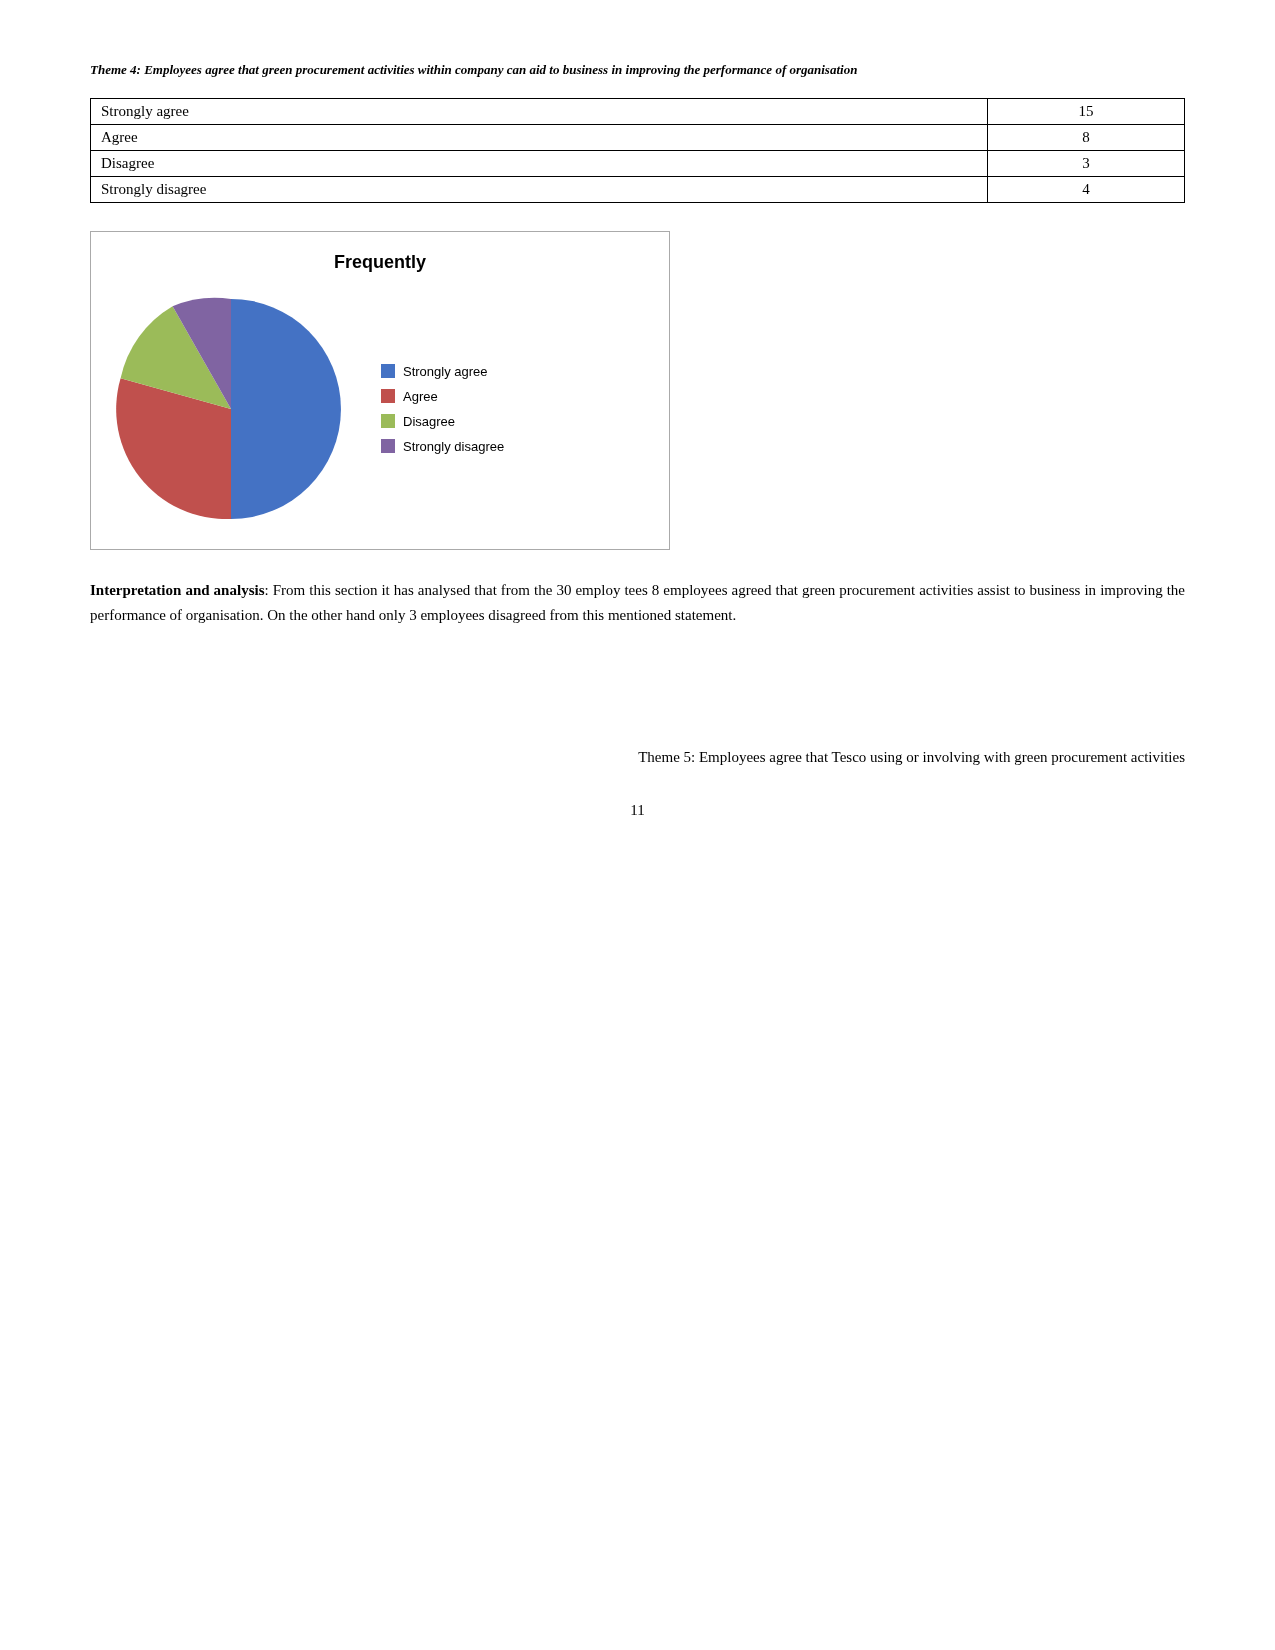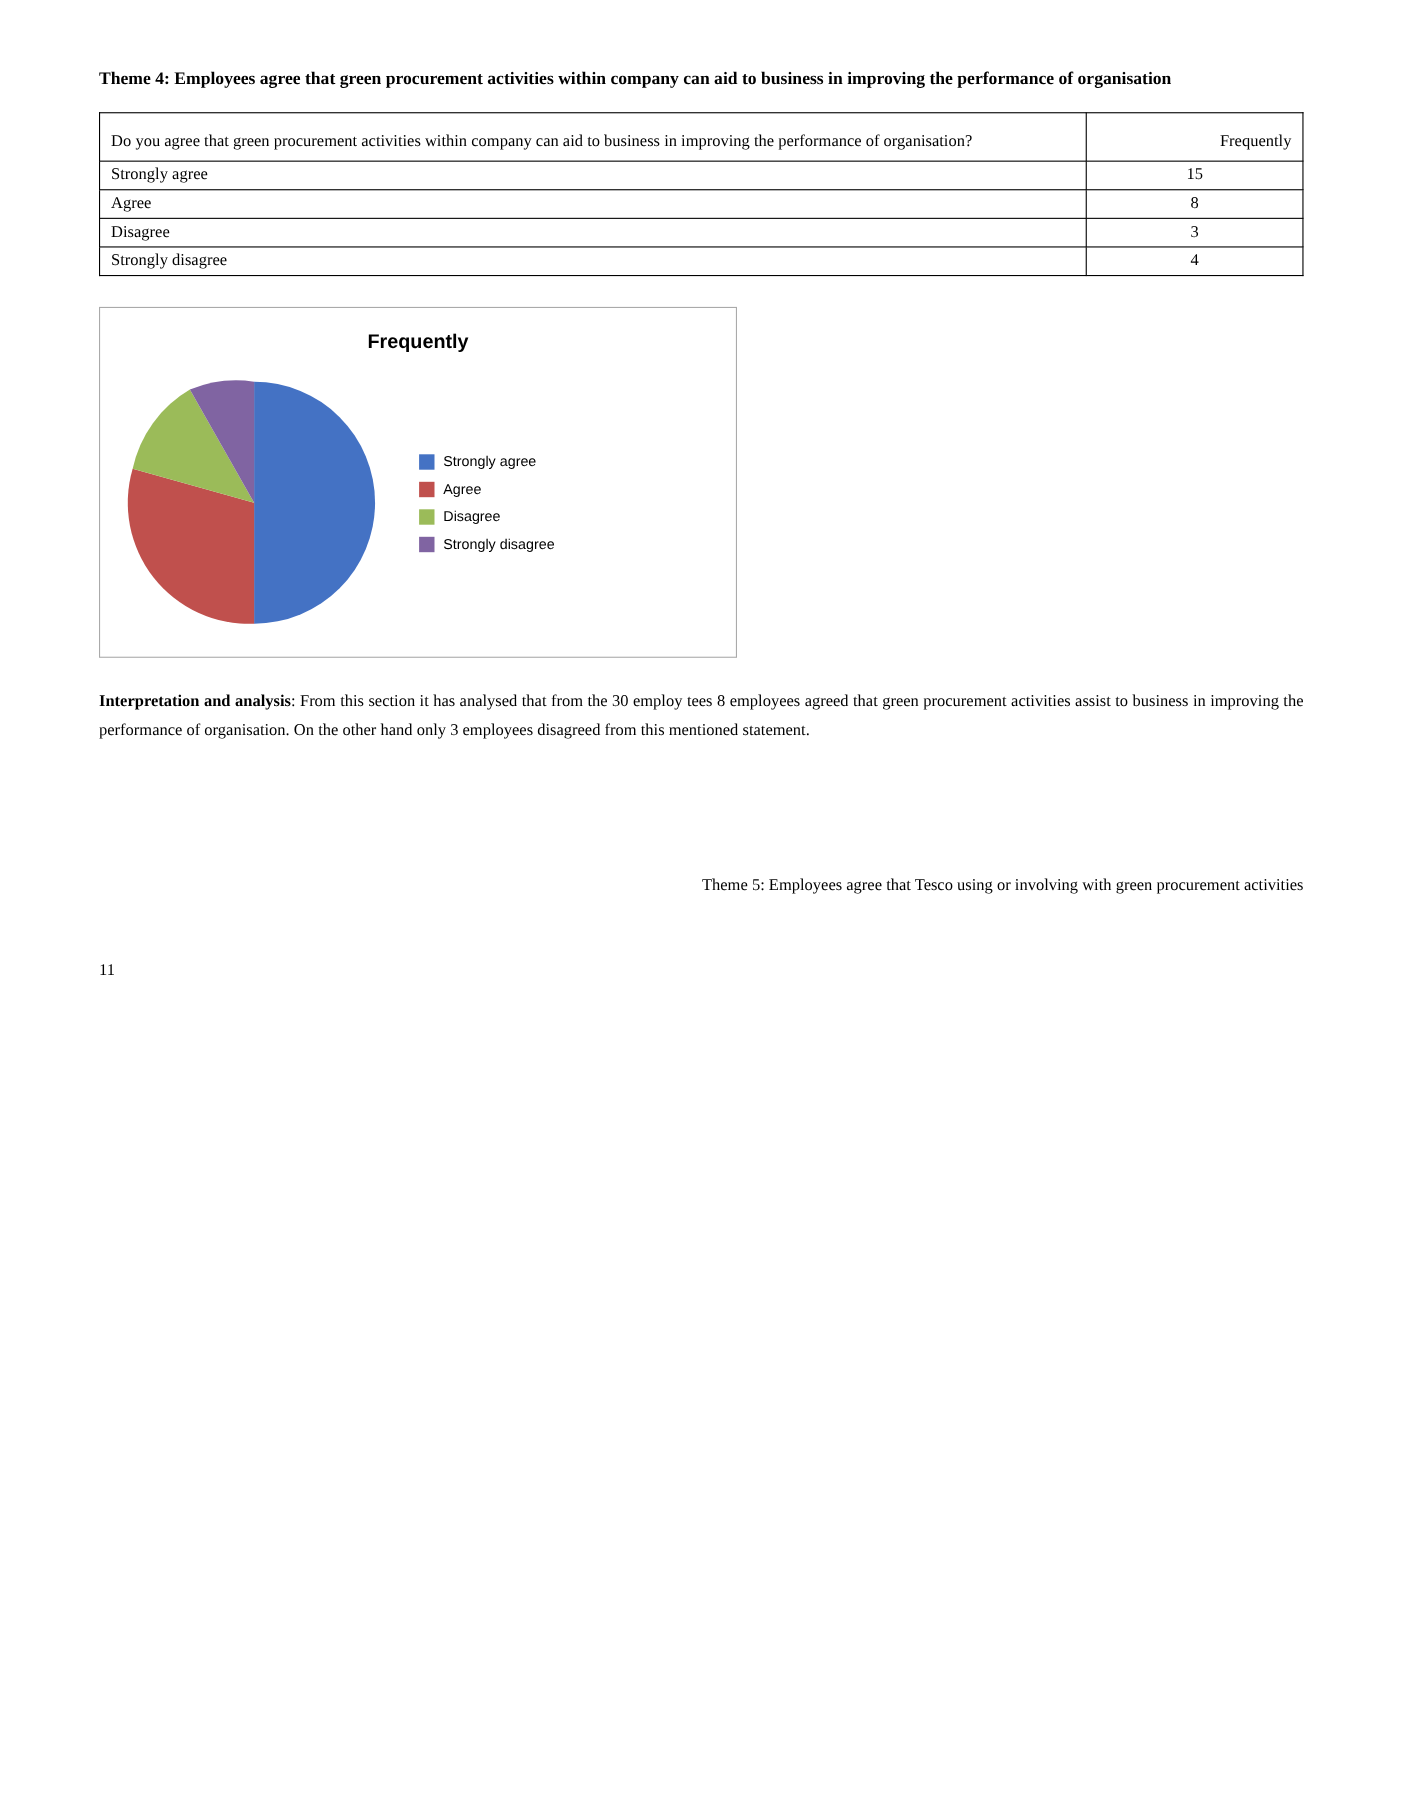--- a/index.html
+++ b/index.html
@@ -7,21 +7,22 @@
       background: #fff;
       font-family: "Times New Roman", Times, serif;
       font-size: 15px;
       color: #000;
       width: 1275px;
       min-height: 1650px;
       padding: 60px 90px;
     }
     .theme-title {
       font-weight: bold;
-      font-size: 16px;
+      font-style: italic;
+      font-size: 13px;
       text-align: justify;
       margin-bottom: 18px;
       line-height: 1.5;
     }
     table {
       width: 100%;
       border-collapse: collapse;
       margin-bottom: 28px;
       font-size: 15px;
     }
@@ -100,35 +101,32 @@
     .interpretation b, .interpretation strong {
       font-weight: bold;
     }
     .theme5-title {
       font-size: 15px;
       margin-top: 120px;
       margin-bottom: 20px;
       text-align: right;
     }
     .page-number {
-      margin-top: 60px;
+      text-align: center;
+      margin-top: 36px;
       font-size: 15px;
     }
   </style>
 </head>
 <body>
 
 <p class="theme-title">Theme 4: Employees agree that green procurement activities within company can aid to business in improving the performance of organisation</p>
 
 <table>
   <tbody>
-      <tr>
-    <td class="question-cell">Do you  agree that green procurement activities within company can aid to business in improving the performance of organisation?</td>
-    <td class="header-cell">Frequently</td>
-  </tr>
   <tr>
     <td class="row-label">Strongly agree</td>
     <td class="row-value">15</td>
   </tr>
   <tr>
     <td class="row-label">Agree</td>
     <td class="row-value">8</td>
   </tr>
   <tr>
     <td class="row-label">Disagree</td>

